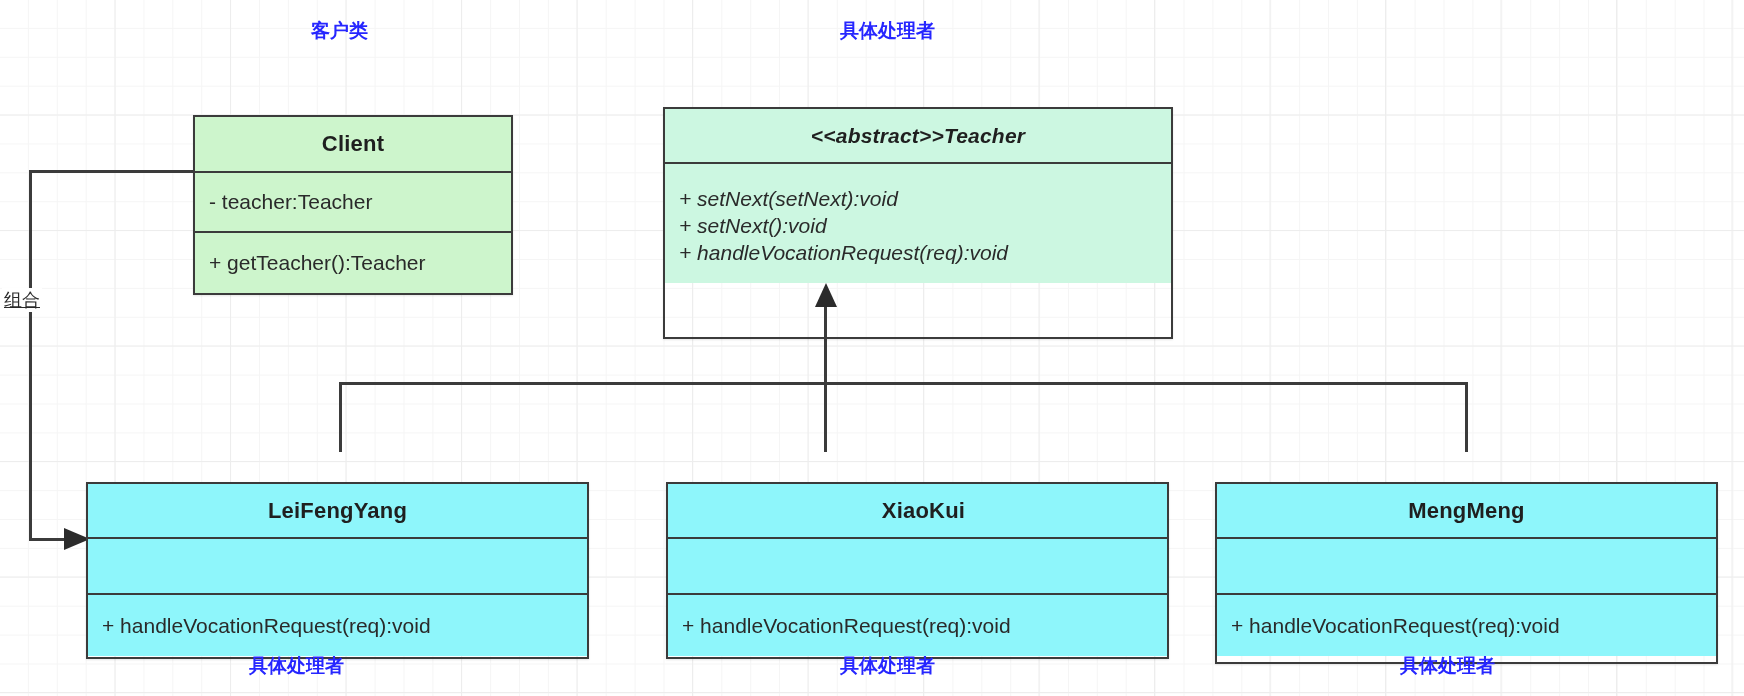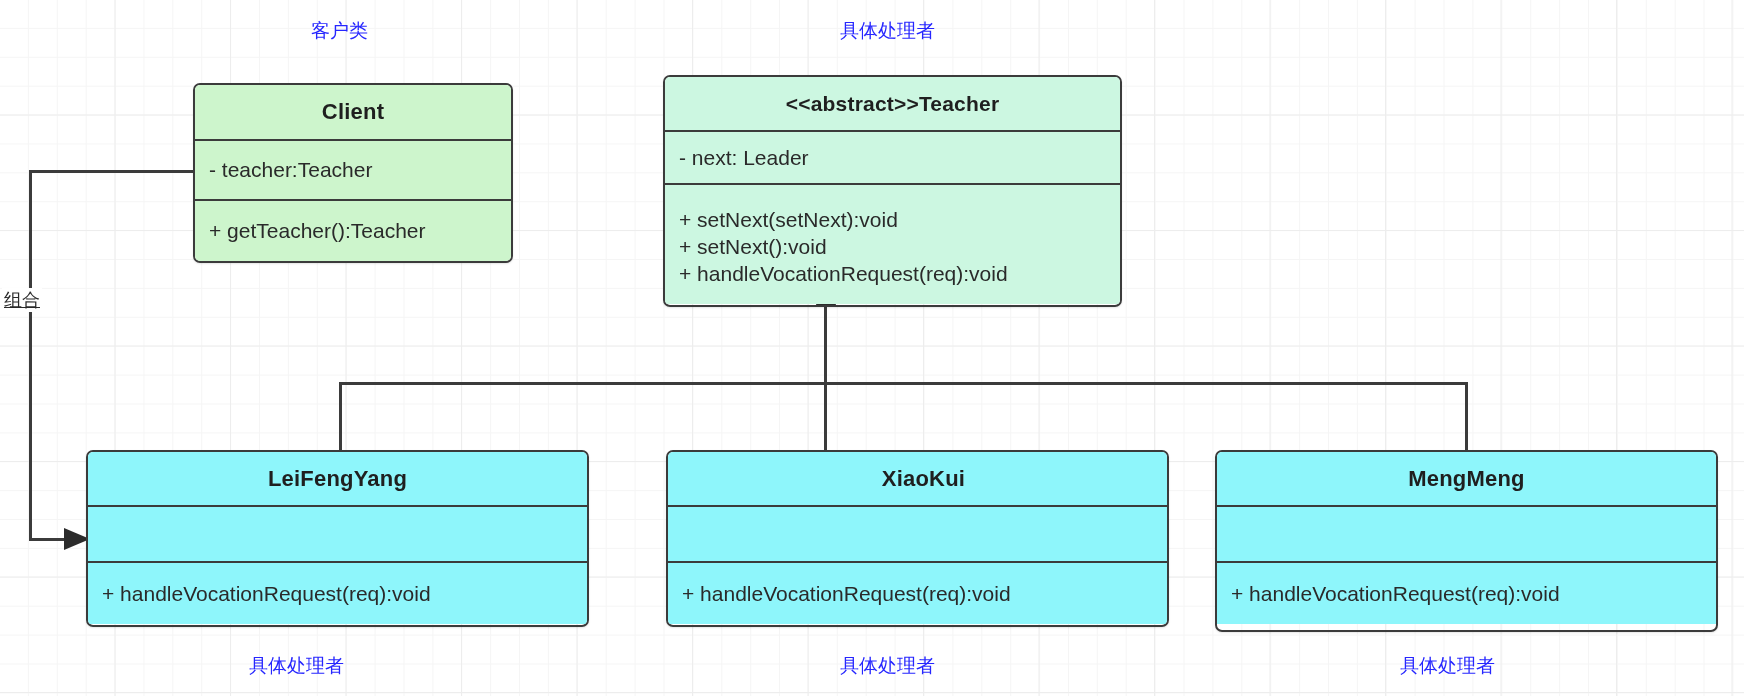--- a/index.html
+++ b/index.html
@@ -29,23 +29,24 @@
       28.9px 28.9px,
       28.9px 28.9px;
     background-position: -1px -1px, -1px -1px, -1px -1px, -1px -1px;
   }
 
   
   .uml-box {
     position: absolute;
     box-sizing: border-box;
     border: 2.5px solid #3b3b3b;
-    border-radius: 7px;
+    border-radius: 0;
     overflow: hidden;
     box-shadow: 0 1px 2px rgba(0,0,0,0.10);
+    margin-top: 32px;
   }
   .uml-box .row {
     box-sizing: border-box;
     display: flex;
     align-items: center;
     border-bottom: 2.5px solid #3b3b3b;
   }
   .uml-box .row:last-child {
     border-bottom: none;
   }
@@ -68,21 +69,21 @@
   }
 
   .green-box .row { background: #cdf5cc; }
   .mint-box  .row { background: #ccf7e1; }
   .cyan-box  .row { background: #8ef6fb; text-align: right; }
 
   
   .note {
     position: absolute;
     color: #2626ff;
-    font-weight: normal;
+    font-weight: bold;
     font-size: 19px;
     white-space: nowrap;
   }
   .edge-label {
     position: absolute;
     color: #2a2a2a;
     font-size: 18px;
     white-space: nowrap;
     background: transparent;
   }
@@ -138,26 +139,23 @@
       <span>Client</span>
     </div>
     <div class="row member-row" style="height:60px; font-size:21px;">
       <span class="line">- teacher:Teacher</span>
     </div>
     <div class="row member-row" style="height:60px; font-size:21px;">
       <span class="line">+ getTeacher():Teacher</span>
     </div>
   </div>
 
-  <div class="uml-box mint-box" style="left:663px; top:75px; width:459px; height:232px;">
+  <div class="uml-box mint-box" style="left:663px; top:75px; width:510px; height:232px;font-style:italic;">
     <div class="row title-row" style="height:55px; font-size:21px;">
       <span>&lt;&lt;abstract&gt;&gt;Teacher</span>
-    </div>
-    <div class="row member-row" style="height:53px; font-size:21px;">
-      <span class="line">- next: Leader</span>
     </div>
     <div class="row member-row" style="height:119px; font-size:21px; padding-top:4px;">
       <span class="line">+ setNext(setNext):void</span>
       <span class="line">+ setNext():void</span>
       <span class="line">+ handleVocationRequest(req):void</span>
     </div>
   </div>
 
   <div class="uml-box cyan-box" style="left:86px; top:450px; width:503px; height:177px;">
     <div class="row title-row" style="height:55px; font-size:22px;">

